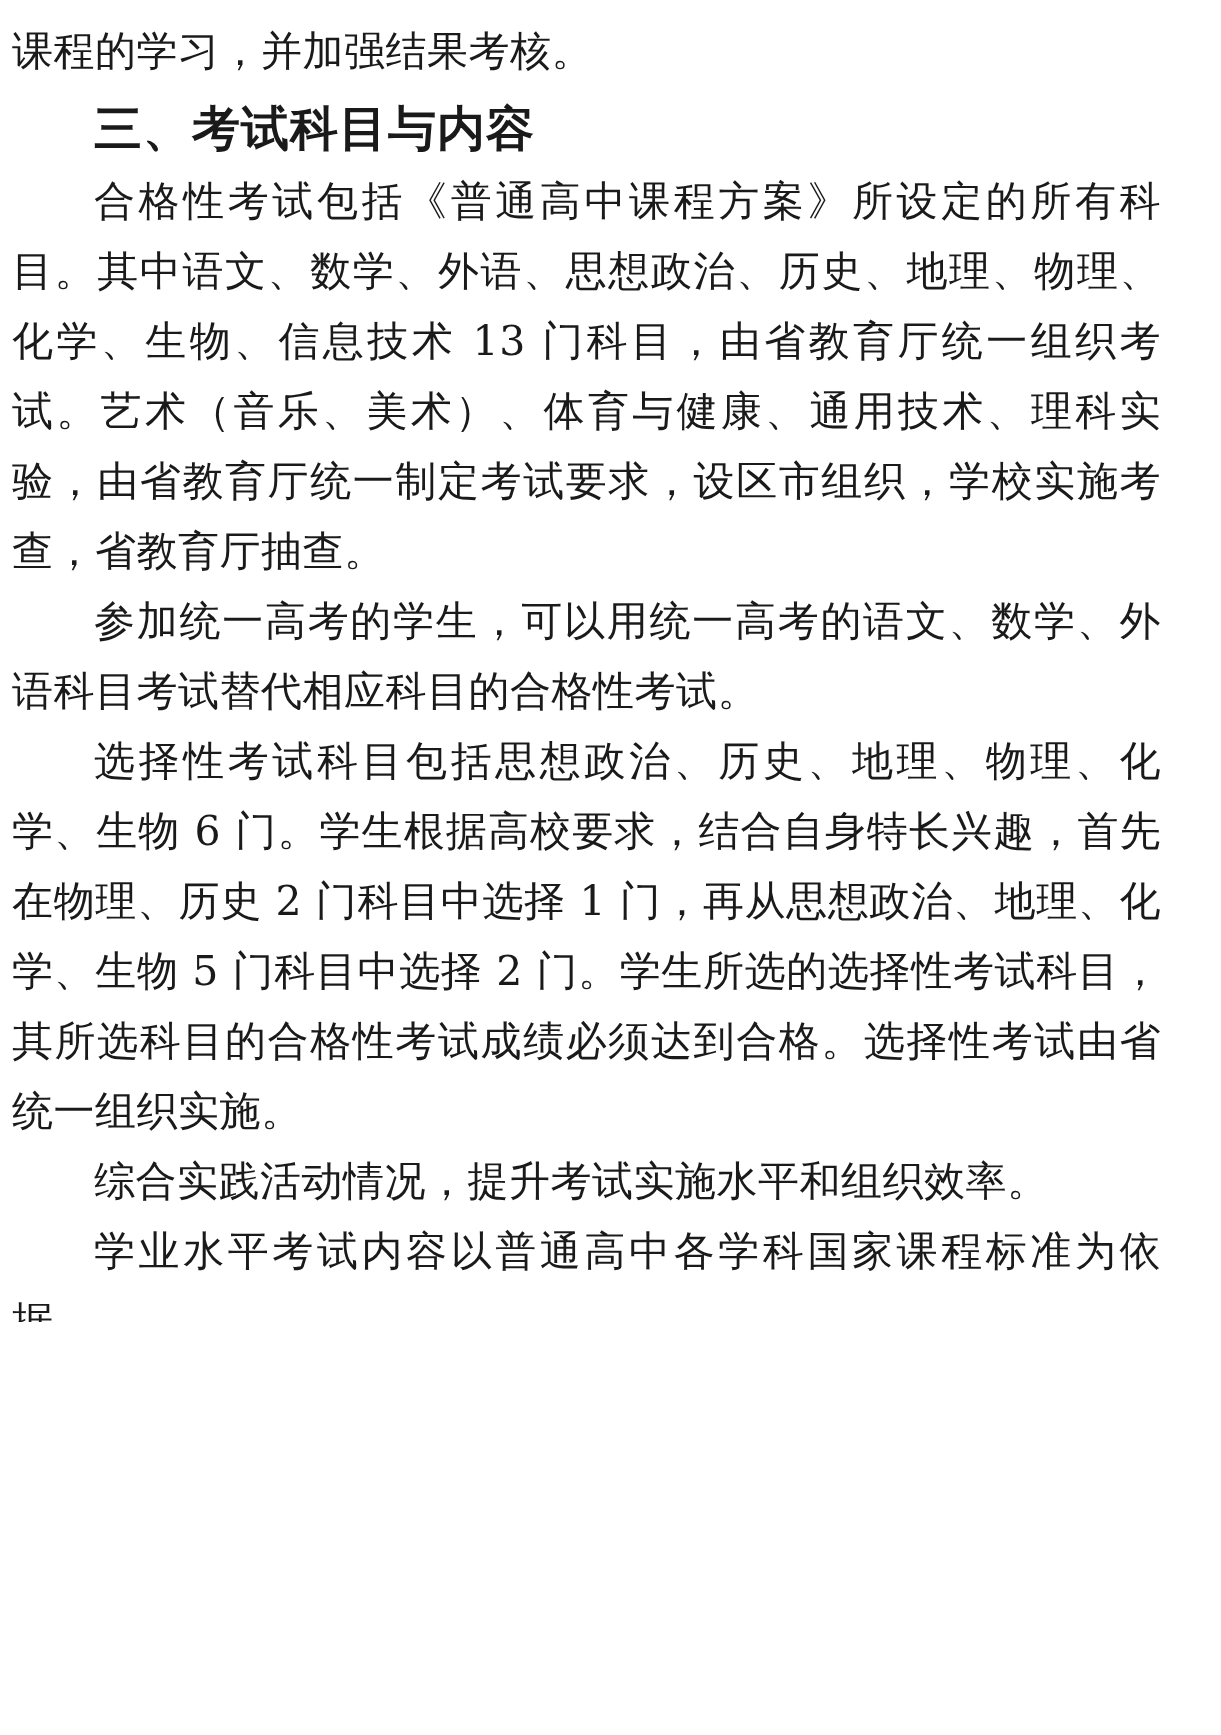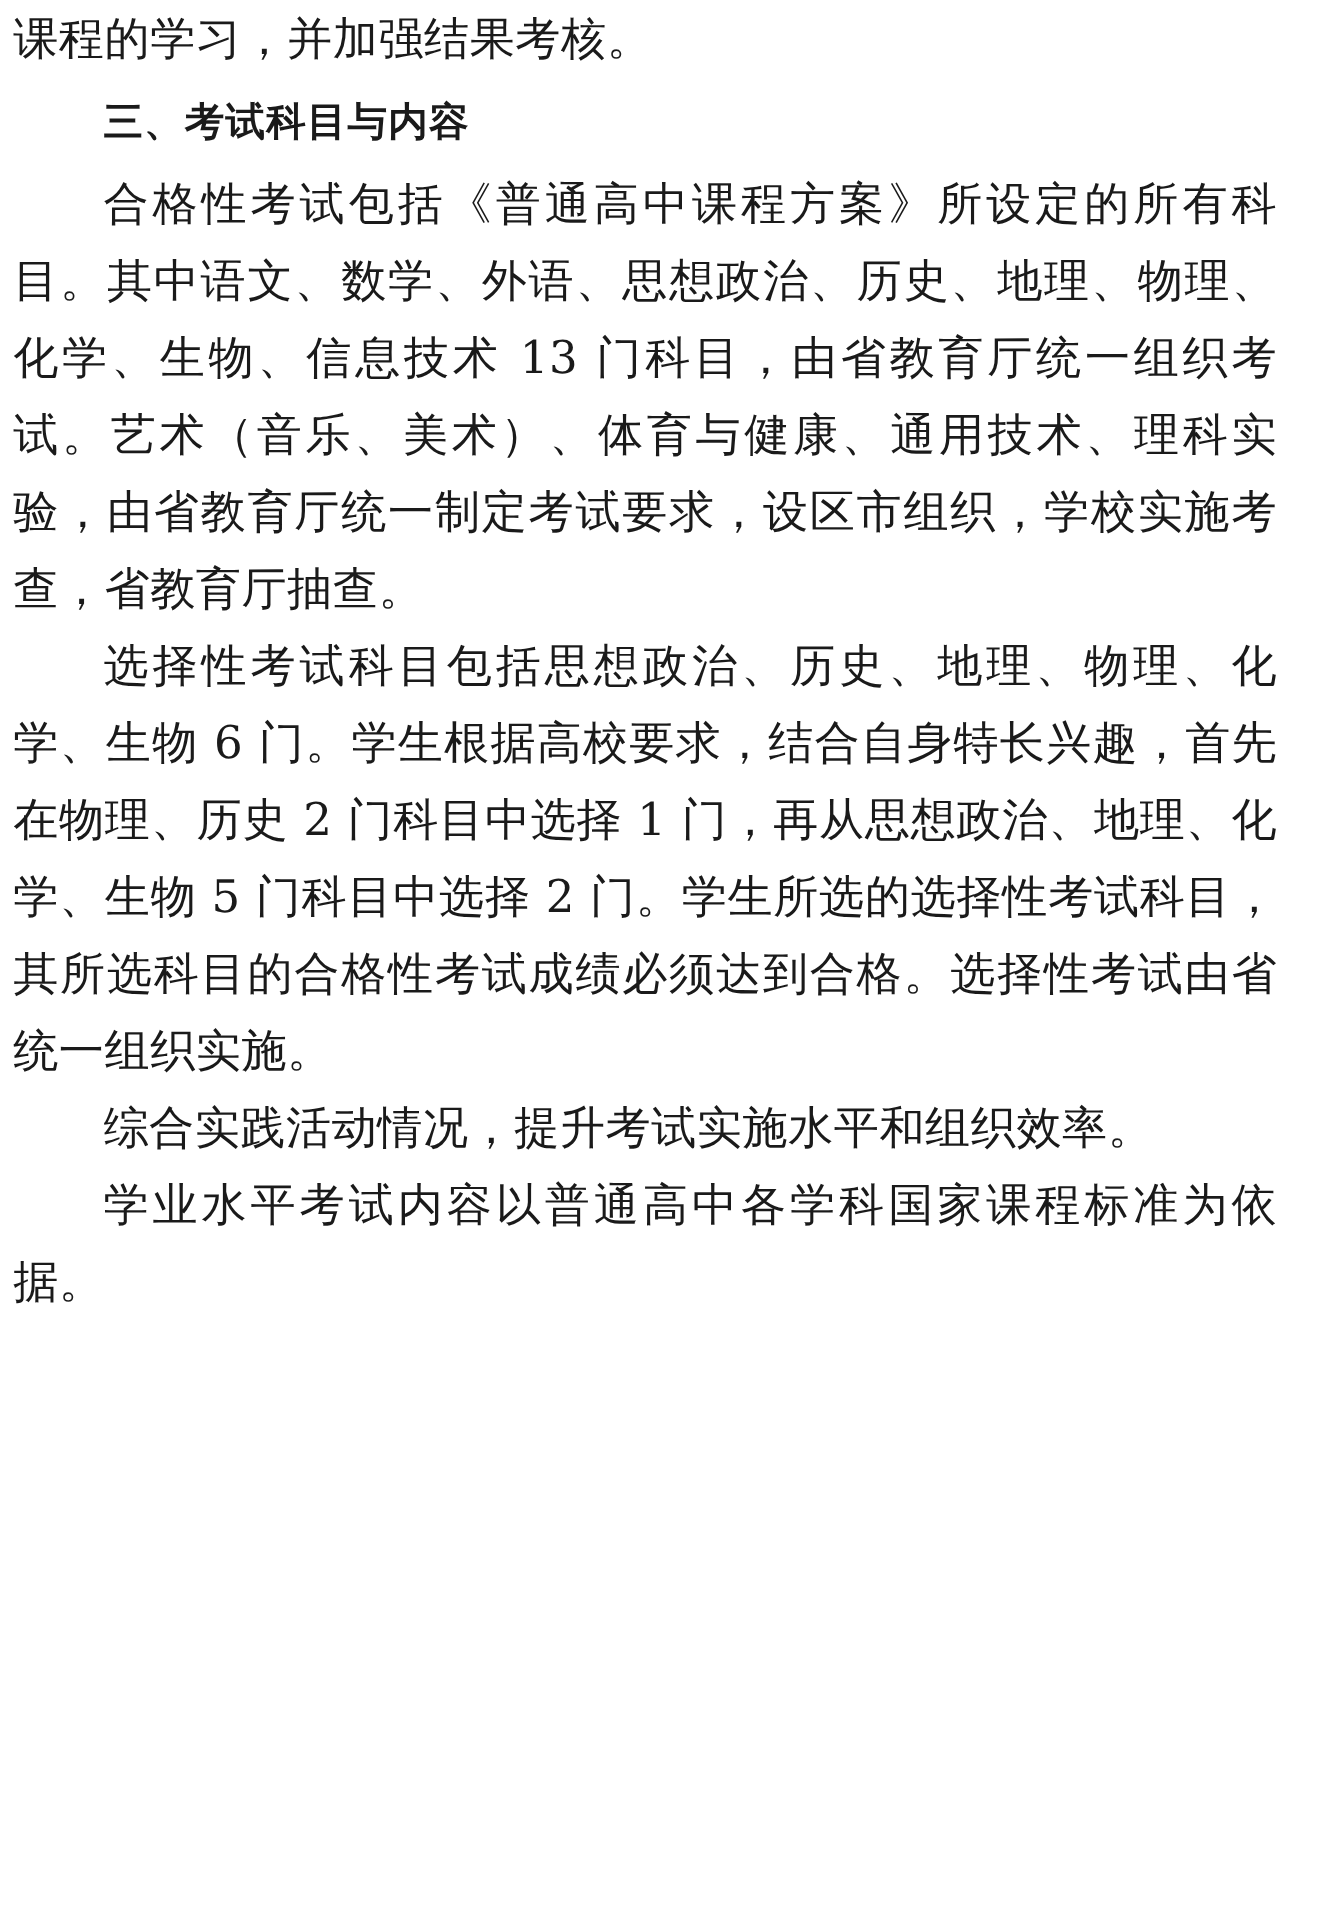--- a/index.html
+++ b/index.html
@@ -10,21 +10,21 @@
   body {
     font-family: "DejaVu Serif", "Liberation Serif", serif;
     color: #1a1a1a;
   }
   .page {
     position: relative;
     width: 1221px;
     height: 1322px;
     background: #ffffff;
     box-sizing: border-box;
-    padding: 0 60px 0 12px;
+    padding: 16px 60px 0 12px;
     overflow: hidden;
   }
   .doc-body {
     font-size: 41px;
     line-height: 70px;
     letter-spacing: 0.5px;
     text-align: justify;
     text-justify: inter-ideograph;
   }
   p {
@@ -33,21 +33,21 @@
   }
   .para {
     text-indent: 82px;
   }
   .cont {
     text-indent: 0;
   }
   .heading {
     font-family: "DejaVu Sans", "Liberation Sans", sans-serif;
     font-weight: bold;
-    font-size: 36px;
+    font-size: 48px;
     line-height: 72px;
     text-indent: 82px;
     margin-top: 6px;
     margin-bottom: 2px;
     letter-spacing: 1px;
   }
 </style>
 </head>
 <body>
 
@@ -56,20 +56,21 @@
 
     <p class="para cont">课程的学习，并加强结果考核。</p>
 
 
 
 
     <p class="heading">三、考试科目与内容</p>
 
     <p class="para">合格性考试包括《普通高中课程方案》所设定的所有科目。其中语文、数学、外语、思想政治、历史、地理、物理、化学、生物、信息技术 13 门科目，由省教育厅统一组织考试。艺术（音乐、美术）、体育与健康、通用技术、理科实验，由省教育厅统一制定考试要求，设区市组织，学校实施考查，省教育厅抽查。</p>
 
+    <p class="para">参加统一高考的学生，可以用统一高考的语文、数学、外语科目考试替代相应科目的合格性考试。</p>
 
     <p class="para">选择性考试科目包括思想政治、历史、地理、物理、化学、生物 6 门。学生根据高校要求，结合自身特长兴趣，首先在物理、历史 2 门科目中选择 1 门，再从思想政治、地理、化学、生物 5 门科目中选择 2 门。学生所选的选择性考试科目，其所选科目的合格性考试成绩必须达到合格。选择性考试由省统一组织实施。</p>
 
     <p class="para">综合实践活动情况，提升考试实施水平和组织效率。</p>
 
     <p class="para">学业水平考试内容以普通高中各学科国家课程标准为依据。</p>
 
   </div>
 </div>
 

